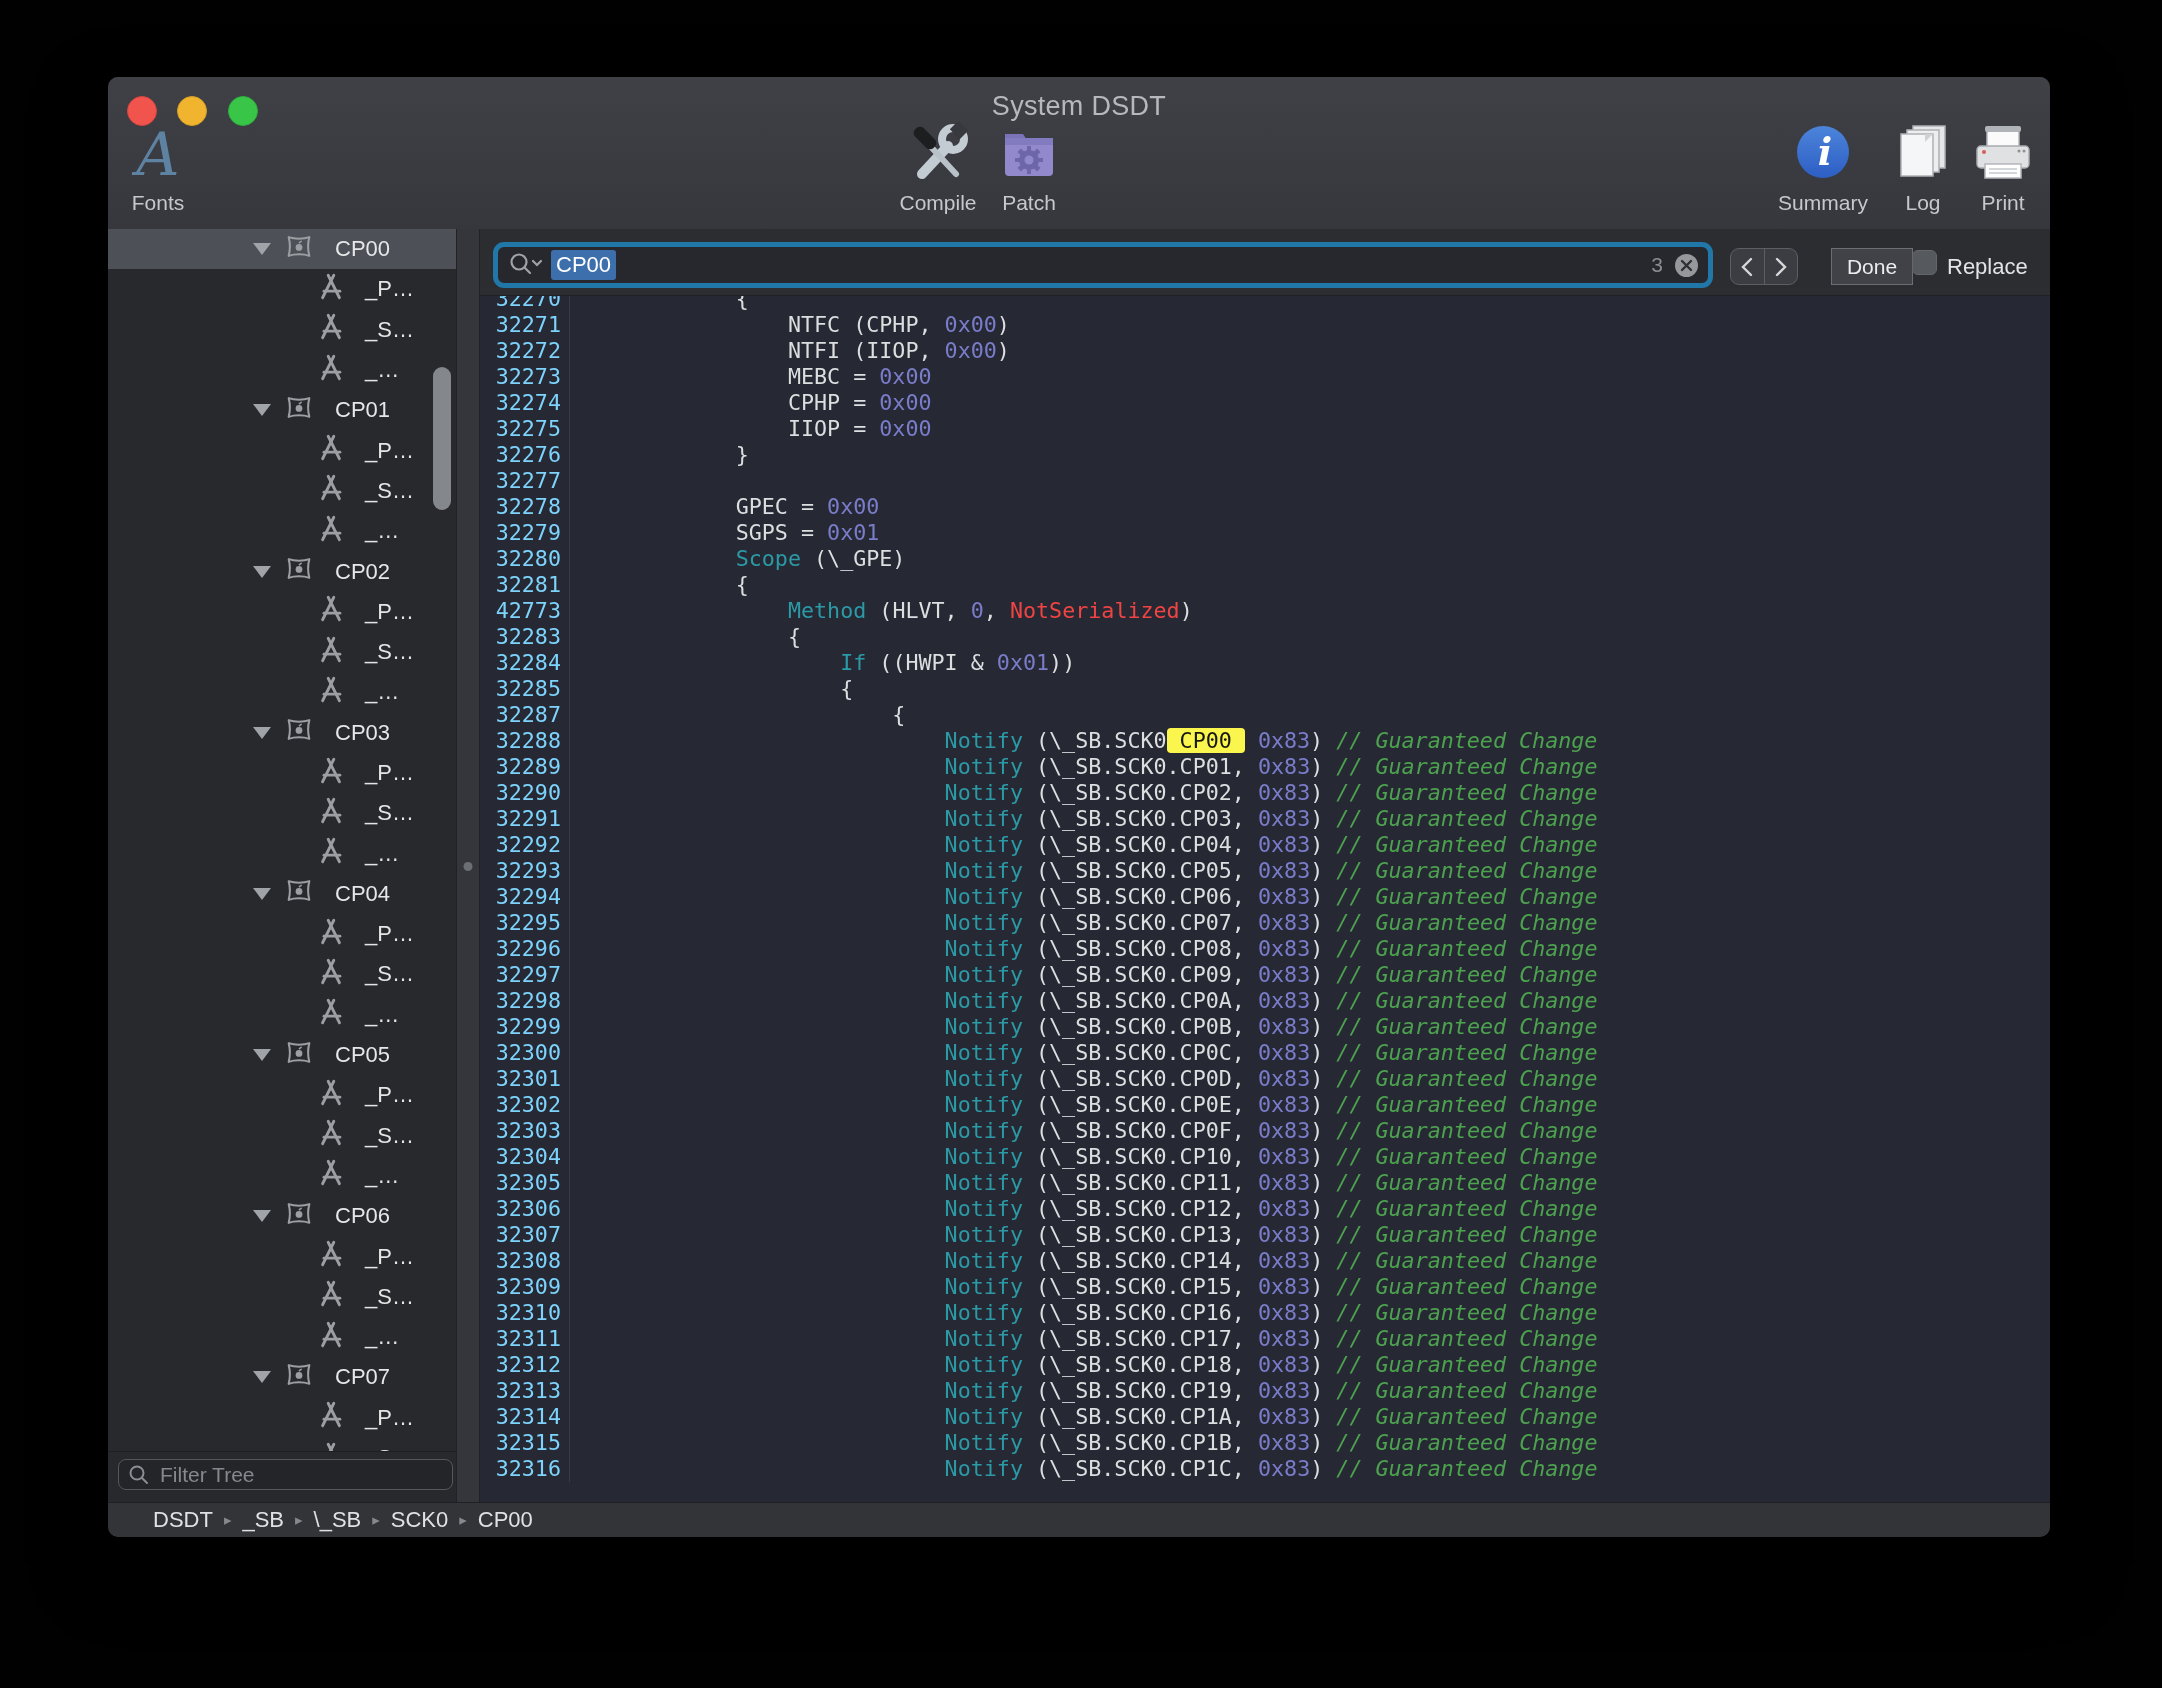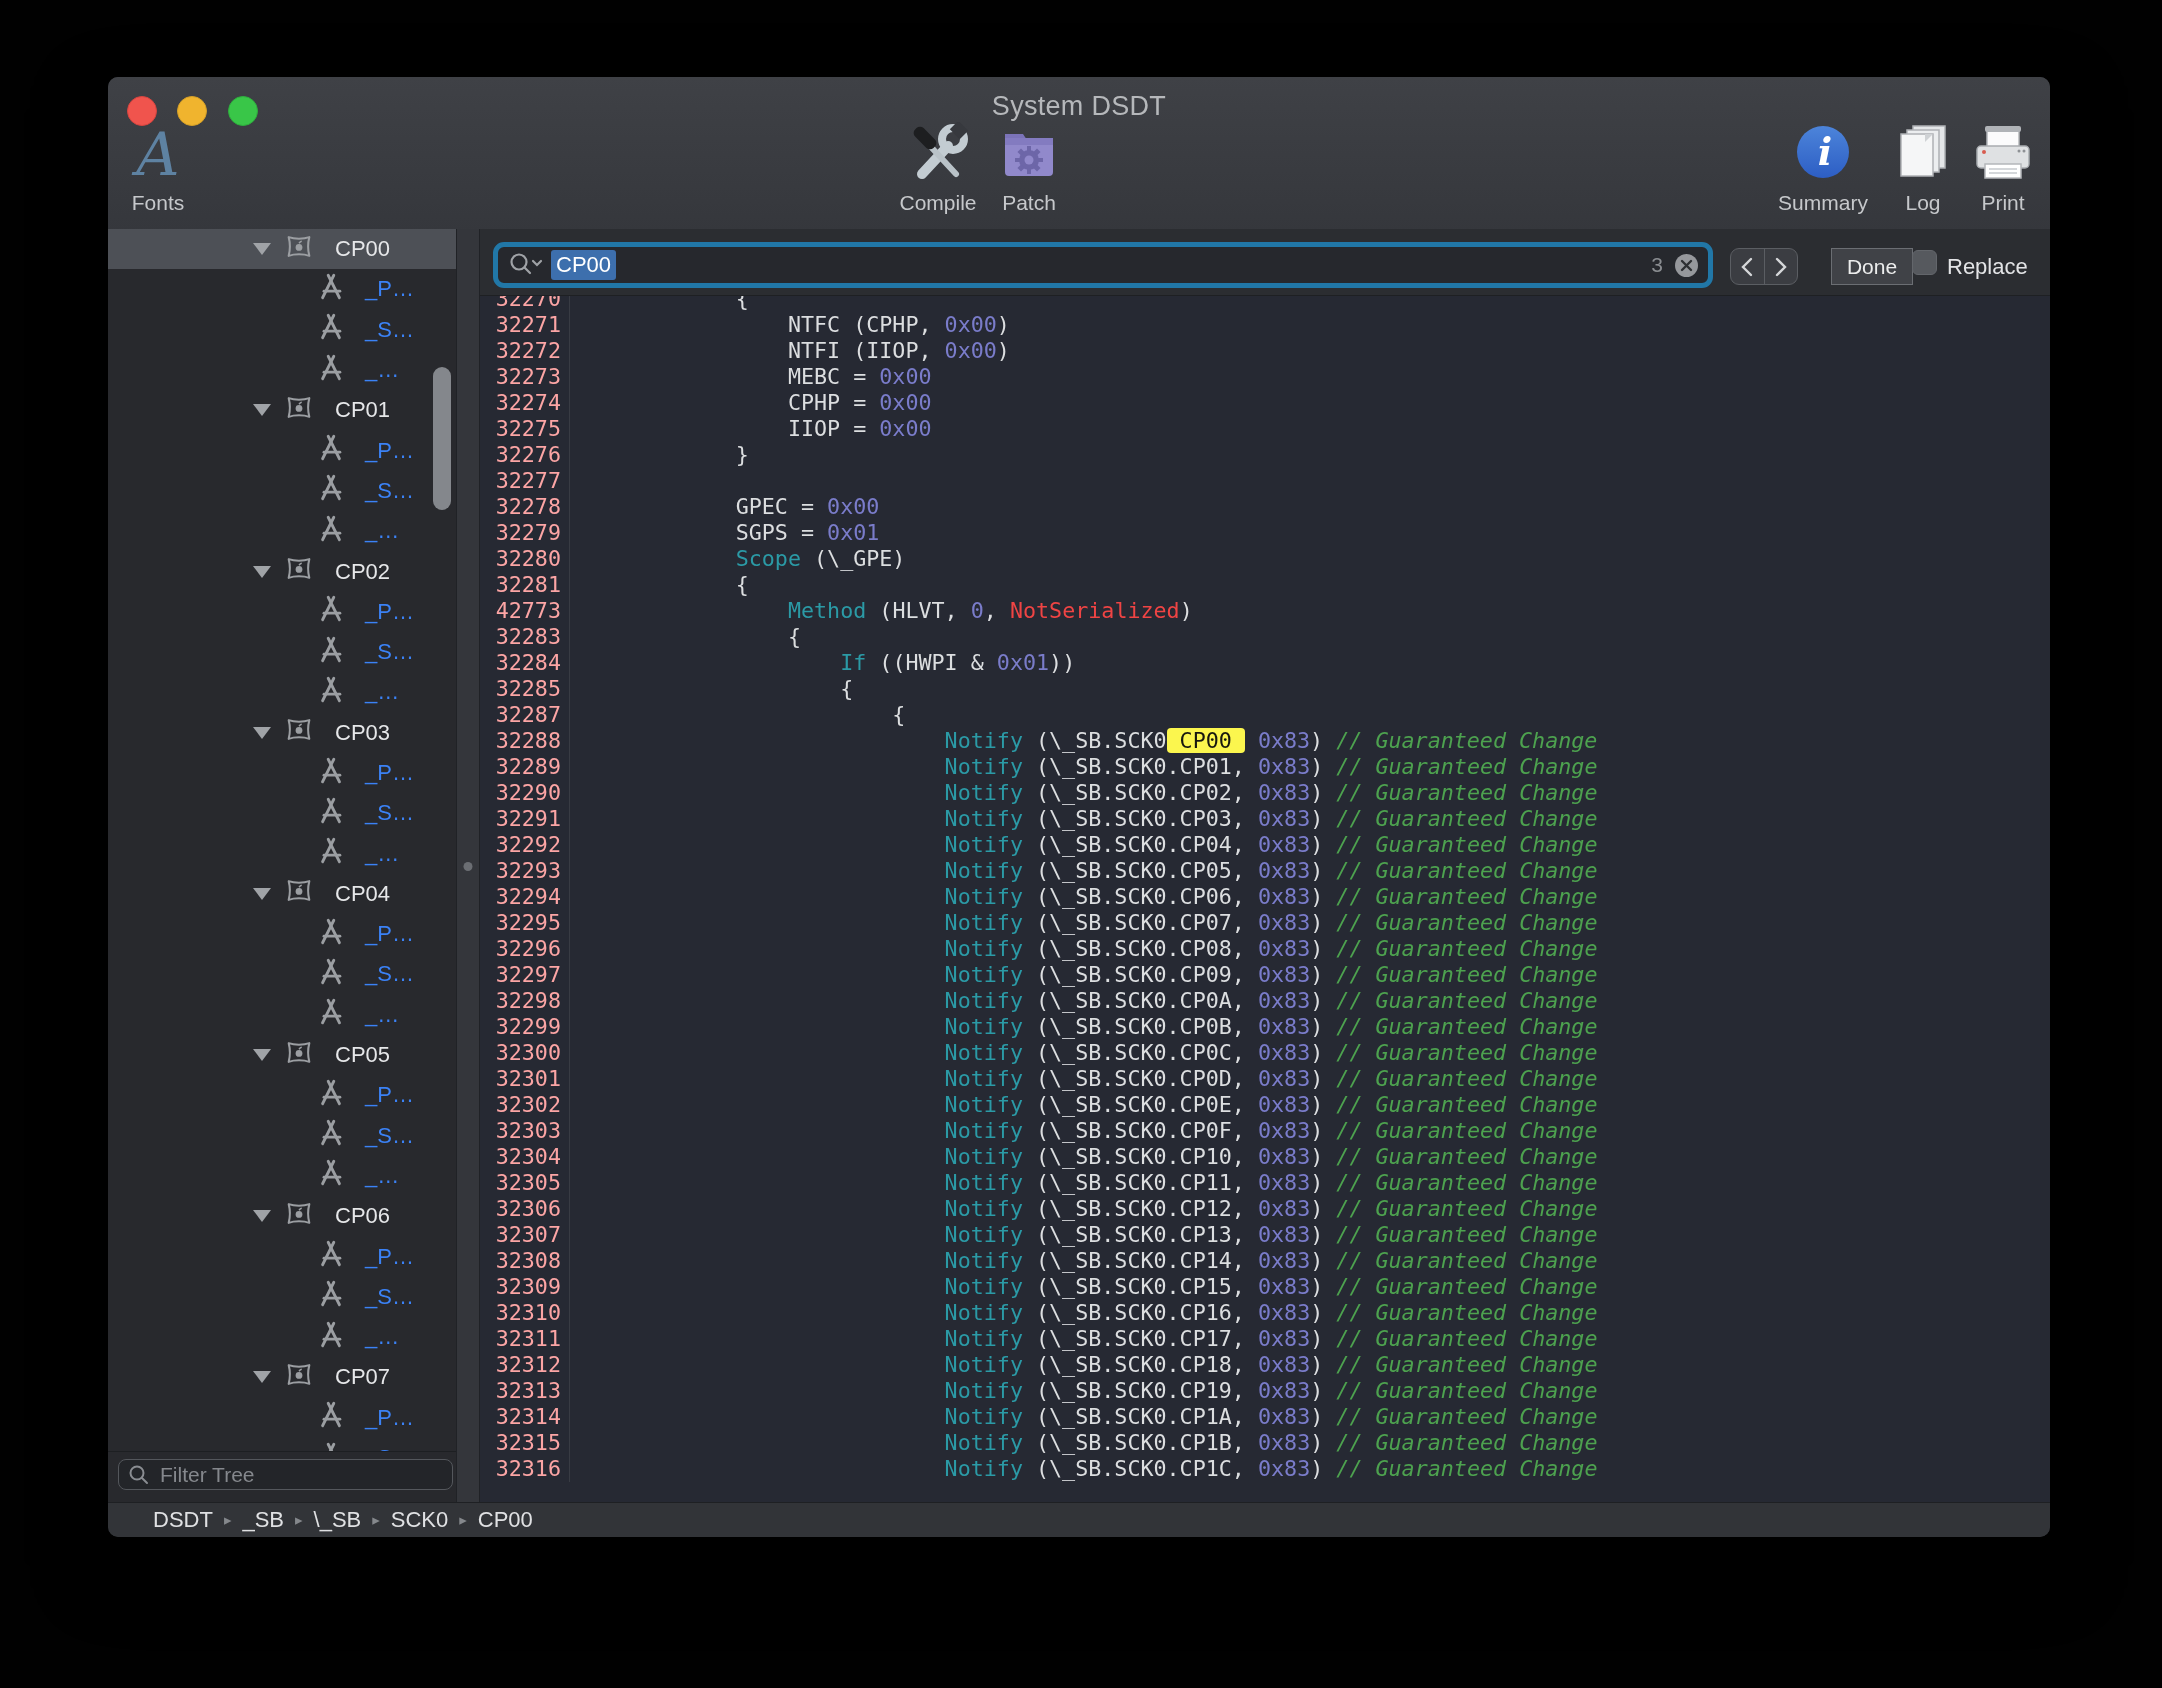--- a/index.html
+++ b/index.html
@@ -24,21 +24,21 @@
   .content{position:absolute;left:0;top:152px;width:100%;height:1273px;display:flex;}
   .sidebar{position:relative;width:348px;height:100%;background:#28292d;flex:none;overflow:hidden;}
   .tree{position:absolute;left:0;top:0;width:100%;height:1222px;overflow:hidden;}
   .trow{position:relative;height:40.3px;display:flex;align-items:center;color:#e6e7e9;font-size:22px;}
   .trow.sel{background:#4d5056;}
   .tri{width:0;height:0;border-left:9px solid transparent;border-right:9px solid transparent;
        border-top:12px solid #a0a3a7;margin-left:145px;flex:none;}
   .gicon{margin-left:13px;flex:none;}
   .glabel{margin-left:21px;white-space:nowrap;}
   .cicon{margin-left:208px;flex:none;}
-  .clabel{margin-left:19px;color:#3b82f6;white-space:nowrap;}
+  .clabel{margin-left:19px;color:#e5e5e5;white-space:nowrap;}
   .sb-thumb{position:absolute;left:325px;top:138px;width:18px;height:143px;border-radius:9px;background:#84878c;}
   .filter-area{position:absolute;left:0;top:1222px;width:100%;height:51px;border-top:1px solid #1d1f22;
                box-sizing:border-box;background:#28292d;}
   .filter-field{position:absolute;left:10px;top:7px;width:335px;height:31px;border-radius:8px;
                 background:#232529;border:1px solid #54575c;box-sizing:border-box;display:flex;align-items:center;}
   .filter-ph{margin-left:10px;font-size:21px;color:#85888d;}
   .splitter{position:relative;width:24px;height:100%;flex:none;background:#34363b;
             border-left:1px solid #202226;border-right:1px solid #202226;box-sizing:border-box;}
   .split-dot{position:absolute;left:50%;top:633px;transform:translateX(-50%);width:9px;height:9px;
              border-radius:50%;background:#6b6e73;}
@@ -60,21 +60,21 @@
             border-radius:0;background:#404247;color:#eceded;font-size:21px;display:flex;
             align-items:center;justify-content:center;box-sizing:border-box;margin-left:16px;}
   .rep-check{position:absolute;left:1432px;top:21px;width:25px;height:25px;border-radius:6px;
              background:#56595e;border:1px solid #63666b;box-sizing:border-box;}
   .rep-label{position:absolute;left:1467px;top:19px;height:37px;line-height:37px;font-size:22px;color:#e3e4e6;}
   
   .code{position:absolute;left:0;top:67px;width:100%;height:1206px;overflow:hidden;
         font-family:"DejaVu Sans Mono",monospace;font-size:21.7px;line-height:26px;}
   .code-inner{margin-top:-10px;}
   .line{display:flex;height:26px;white-space:pre;}
-  .ln{width:90px;flex:none;text-align:right;padding-right:8px;color:#fca5a5;
+  .ln{width:90px;flex:none;text-align:right;padding-right:8px;color:#7dd3fc;
       border-right:1px solid #383b43;box-sizing:border-box;}
   .lc{padding-left:9px;}
   .w{color:#dcdee0;} .p{color:#7a7cca;} .t{color:#2b9aa6;} .m{color:#ef4444;} .g{color:#4da24f;font-style:italic;}
   .hl{background:#fbf64e;color:#17180f;padding:0 13px;border-radius:4px;}
   
   .breadcrumb{position:absolute;left:0;bottom:0;width:100%;height:35px;background:#323438;
               border-top:1px solid #1e2023;box-sizing:border-box;display:flex;align-items:center;
               padding-left:45px;border-radius:0 0 10px 10px;}
   .crumb-item{font-size:22px;color:#e0e1e3;white-space:pre;}
   .crumb-sep{font-size:15px;color:#85888c;margin:0 11px;}

